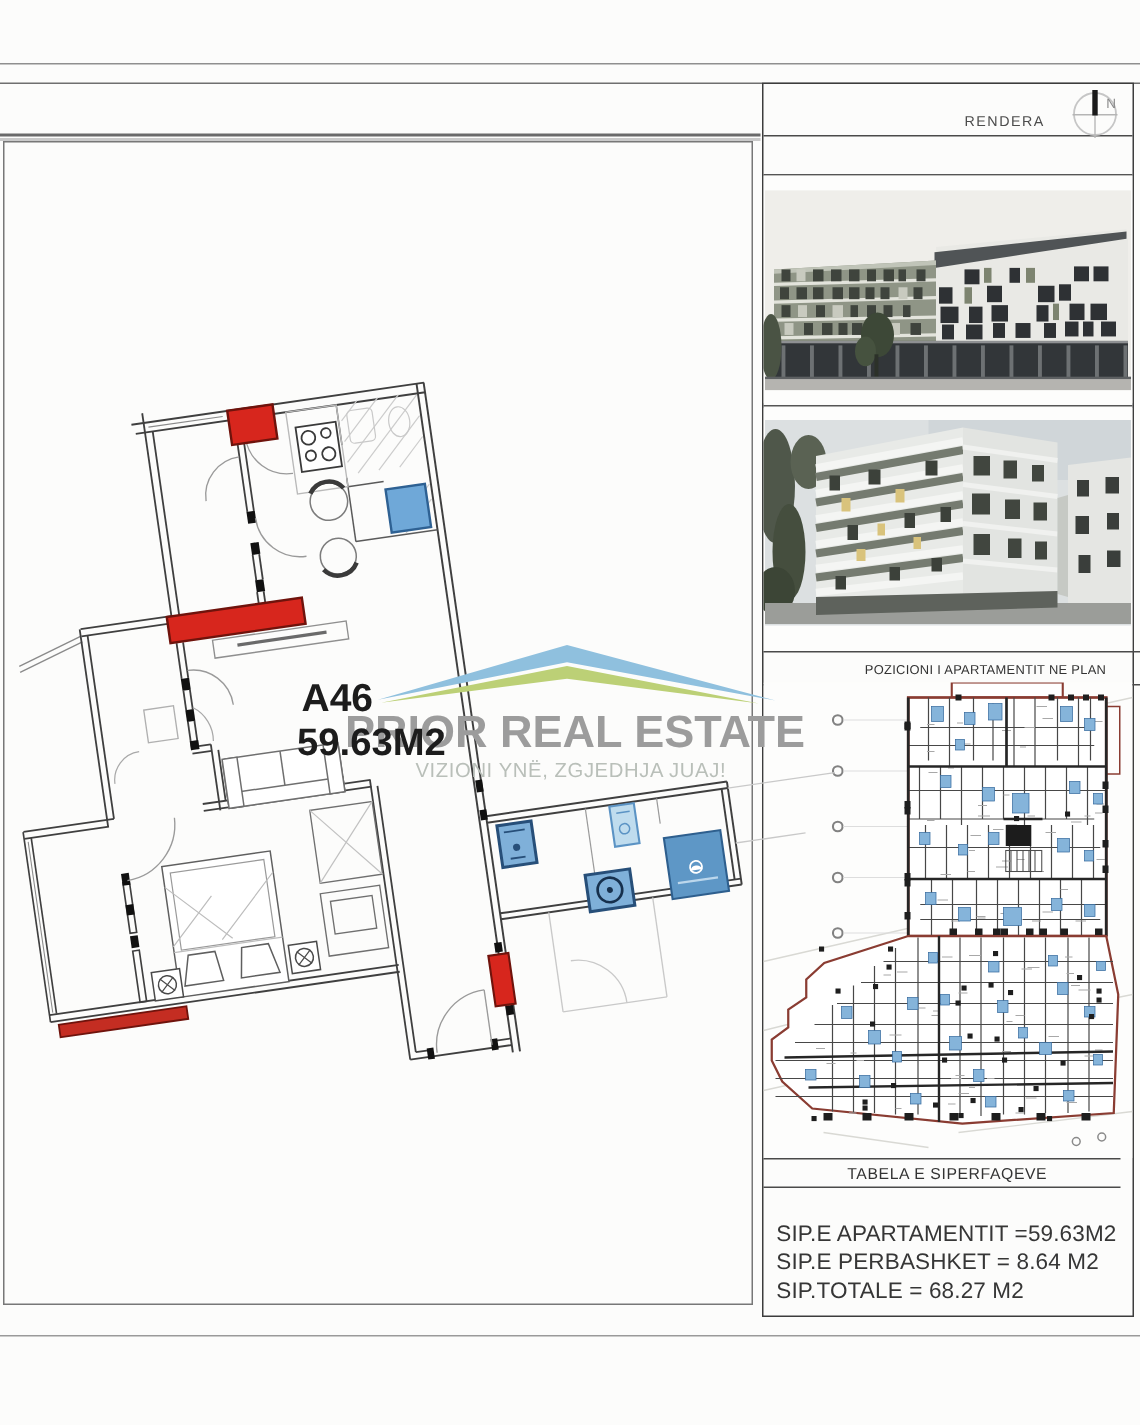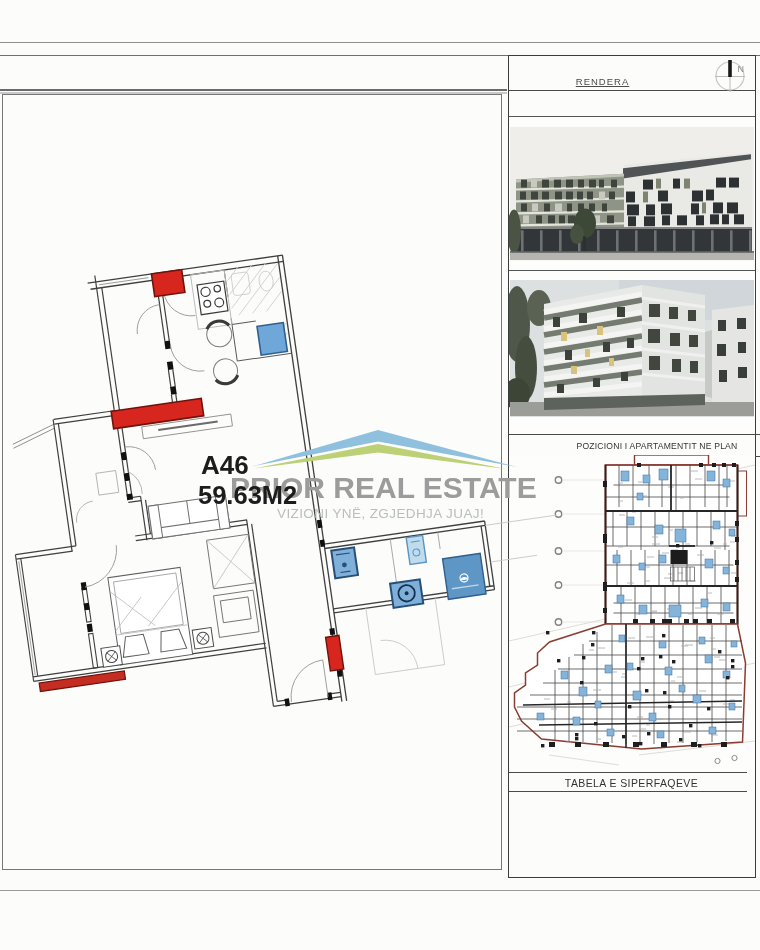--- a/index.html
+++ b/index.html
@@ -15,21 +15,21 @@
 <div class="abs" style="left:0;top:89px;width:507px;height:1.8px;background:#6a6a6a;"></div>
 <div class="abs" style="left:0;top:91.5px;width:507px;height:2px;background:#c9c9c9;"></div>
 
 <div class="abs" style="left:1.5px;top:93.5px;width:498.5px;height:774px;border:1.4px solid #777;"></div>
 
 <div class="abs" style="left:0;top:889.5px;width:760px;height:1.3px;background:#9a9a9a;"></div>
 
 <div class="abs" style="left:507.5px;top:55px;width:246px;height:821px;border:1.6px solid #3c3c3c;background:#fcfcfb;">
 
   <div class="abs" style="left:0;top:0;width:246px;height:34px;border-bottom:1.4px solid #4a4a4a;">
-    <div class="abs" style="left:0;top:20px;width:188px;text-align:center;font-size:9.5px;letter-spacing:1px;color:#4c4c4c;text-decoration:underline;">RENDERA</div>
+    <div class="abs" style="left:0;top:20px;width:188px;text-align:right;font-size:9.5px;letter-spacing:1px;color:#4c4c4c;">RENDERA</div>
 
     <svg class="abs" style="left:203px;top:1px;" width="42" height="38" viewBox="0 0 42 38">
       <circle cx="18" cy="19" r="14" fill="none" stroke="#c6c6c6" stroke-width="1.2"></circle>
       <line x1="3" y1="19.5" x2="33" y2="19.5" stroke="#b5b5b5" stroke-width="0.9"></line>
       <line x1="18" y1="4" x2="18" y2="35" stroke="#b5b5b5" stroke-width="0.9"></line>
       <rect x="16.2" y="3" width="3.6" height="17" fill="#1a1a1a"></rect>
       <text x="25.5" y="15" font-size="9px" fill="#8a8a8a" font-family="Liberation Sans, sans-serif">N</text>
     </svg>
   </div>
 
@@ -557,20 +557,25 @@
       </g>
 
     <circle cx="208.5" cy="306" r="2.6" fill="none" stroke="#8a8a8a" stroke-width="1"></circle>
     <circle cx="225.5" cy="303" r="2.6" fill="none" stroke="#8a8a8a" stroke-width="1"></circle>
   </svg>
 
   <div class="abs" style="left:0;top:716px;width:238px;height:18px;border-top:1.3px solid #4a4a4a;border-bottom:1.3px solid #4a4a4a;">
     <div class="abs" style="left:0;top:4px;width:246px;text-align:center;font-size:10.5px;letter-spacing:0.4px;color:#333;">TABELA E SIPERFAQEVE</div>
   </div>
 
+  <div class="abs" style="left:9px;top:758px;font-size:15px;color:#363636;line-height:18.8px;letter-spacing:0.1px;white-space:nowrap;">
+    SIP.E APARTAMENTIT =59.63M2<br>
+    SIP.E PERBASHKET = 8.64 M2<br>
+    SIP.TOTALE = 68.27 M2
+  </div>
 </div>
 
 <svg class="abs" style="left:0;top:240px;" width="760" height="540" viewBox="0 240 760 540">
 
   <g transform="translate(99,285) rotate(-8.2)">
 
     <g stroke="#3f3f3f" stroke-width="1.3" fill="none">
       <line x1="-11" y1="-3.4" x2="186" y2="-3.4"></line>
       <line x1="-9" y1="3" x2="186" y2="3"></line>
     </g>

